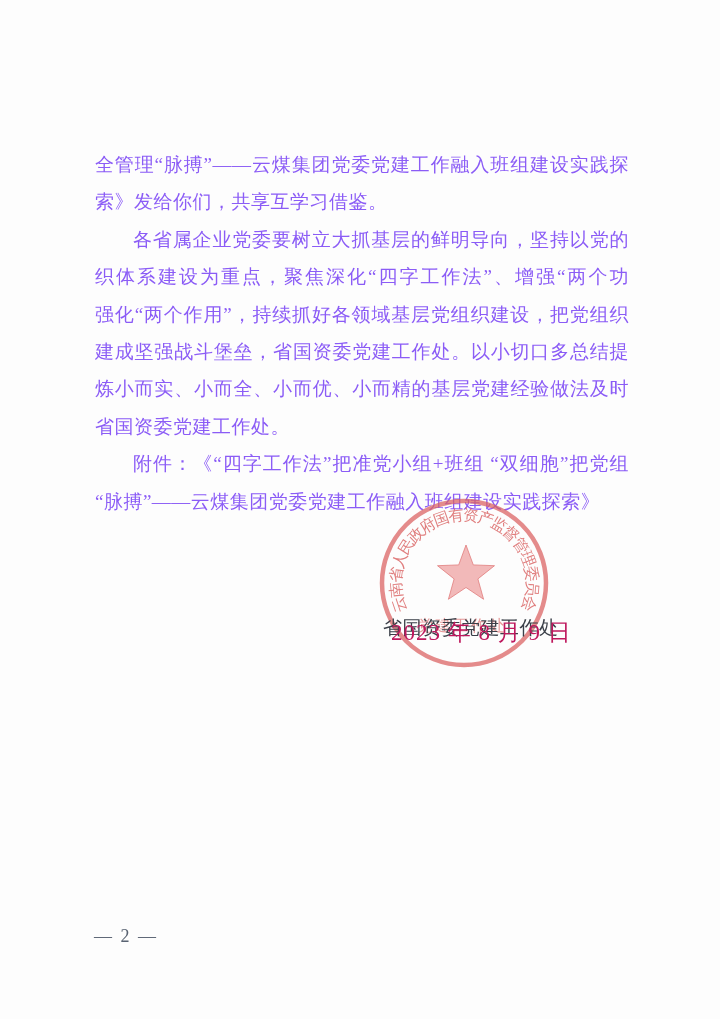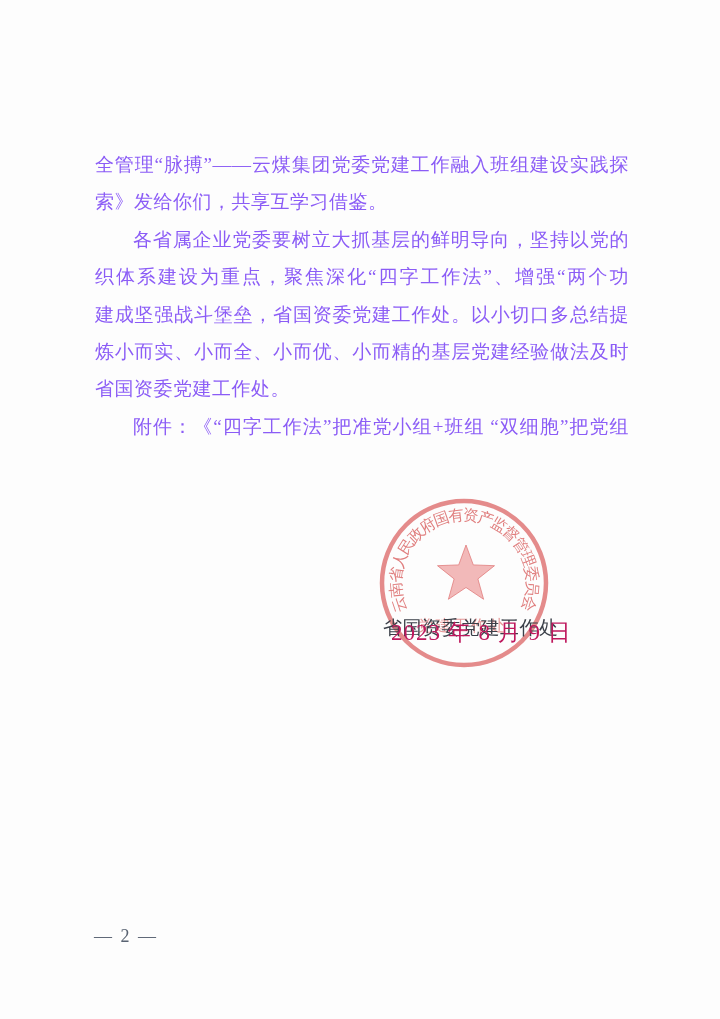--- a/index.html
+++ b/index.html
@@ -49,24 +49,26 @@
 </head>
 <body>
 
 <div class="page">
 
   <div class="textblock">
     <div class="line justify">全管理“脉搏”——云煤集团党委党建工作融入班组建设实践探</div>
     <div class="line">索》发给你们，共享互学习借鉴。</div>
     <div class="line justify indent">各省属企业党委要树立大抓基层的鲜明导向，坚持以党的组</div>
     <div class="line justify">织体系建设为重点，聚焦深化“四字工作法”、增强“两个功能”、</div>
+    <div class="line justify">强化“两个作用”，持续抓好各领域基层党组织建设，把党组织</div>
     <div class="line justify">建成坚强战斗堡垒，省国资委党建工作处。以小切口多总结提</div>
     <div class="line justify">炼小而实、小而全、小而优、小而精的基层党建经验做法及时报</div>
     <div class="line">省国资委党建工作处。</div>
     <div class="line justify indent">附件：《“四字工作法”把准党小组+班组 “双细胞”把党组织</div>
+    <div class="line">“脉搏”——云煤集团党委党建工作融入班组建设实践探索》</div>
   </div>
 
   <svg class="seal" viewBox="0 0 172 172" aria-hidden="true">
     <defs>
       <path id="seal-arc" d="M 29 113 A 63 63 0 1 1 143 113" fill="none"></path>
     </defs>
     <circle cx="86" cy="86" r="82" fill="none" stroke="rgba(219,95,95,0.85)" stroke-width="4.5"></circle>
     <text font-size="15.5" fill="rgba(215,88,88,0.9)" font-family="'Liberation Serif','DejaVu Serif',serif">
       <textPath href="#seal-arc" startOffset="0" textLength="252" lengthAdjust="spacing">云南省人民政府国有资产监督管理委员会</textPath>
     </text>

